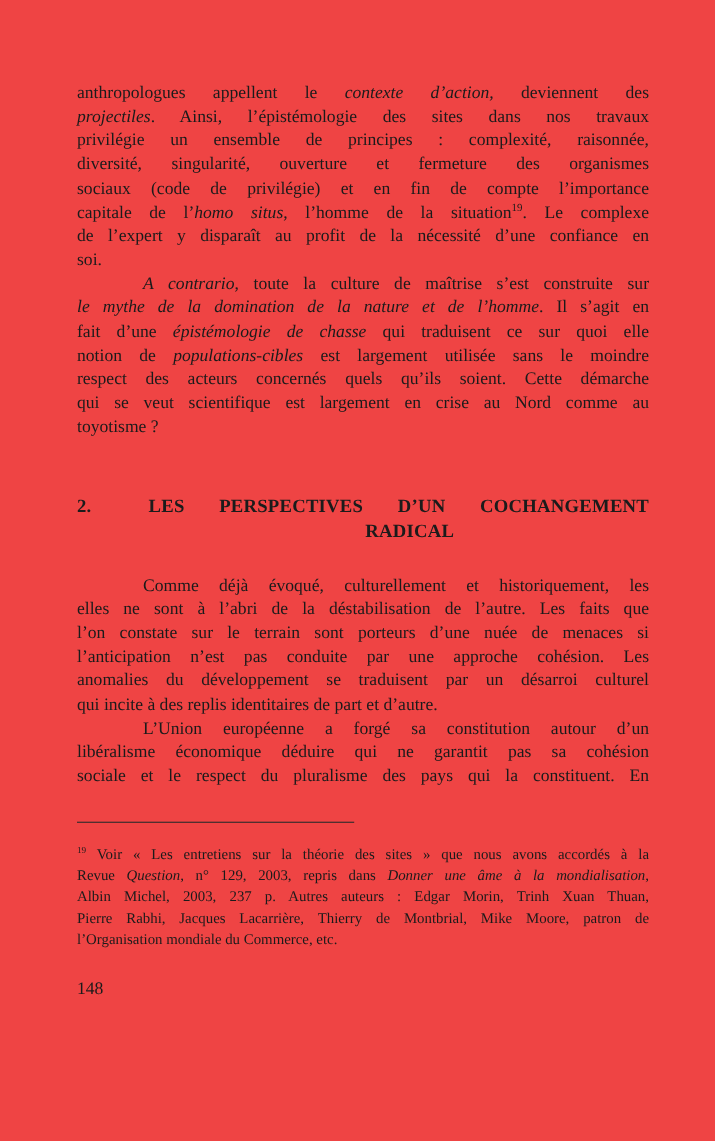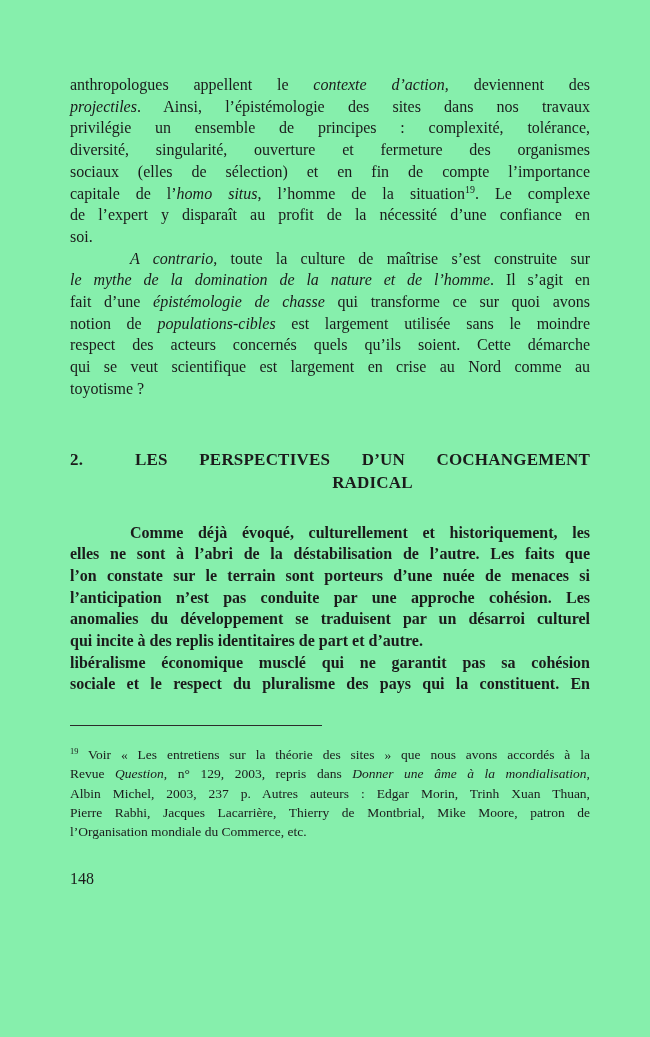--- a/index.html
+++ b/index.html
@@ -1,20 +1,20 @@
 <!DOCTYPE html>
 <html><head>
 <meta charset="utf-8">
 <style>
   html, body { margin: 0; padding: 0; background: #ffffff; }
   .page {
     position: relative;
     width: 650px;
     height: 1037px;
-    background: #86efac;
+    background: #ef4444;
     font-family: "Liberation Serif", "DejaVu Serif", serif;
     color: #1b1b1b;
     overflow: hidden;
   }
   .text-block {
     position: absolute;
     left: 70px;
     top: 74px;
     width: 520px;
     font-size: 16px;
@@ -33,21 +33,21 @@
     font-weight: bold;
     font-size: 17px;
     line-height: 23.5px;
     letter-spacing: 0.2px;
   }
   .h-num { width: 65px; flex: none; }
   .h-lines { flex: 1; min-width: 0; }
   .h-line1 { text-align: justify; text-align-last: justify; }
   .h-line2 { text-align: center; margin-left: 20px; }
 
-  .body-bottom { margin-top: 27px; font-weight: bold; }
+  .body-bottom { margin-top: 27px; }
 
   .footnote-rule {
     margin-top: 30px;
     width: 252px;
     height: 0;
     border-top: 1.6px solid #2b2b2b;
   }
   .footnote {
     margin-top: 19px;
     font-size: 13.5px;
@@ -62,31 +62,31 @@
 </head>
 <body>
 
 <div class="page">
   <div class="text-block">
 
     <div>
         <div class="para">
           <div class="line"><span>anthropologues appellent le </span><span class="it">contexte d’action,</span><span> deviennent des</span></div>
           <div class="line"><span class="it">projectiles</span><span>. Ainsi, l’épistémologie des sites dans nos travaux</span></div>
-          <div class="line"><span>privilégie un ensemble de principes : complexité, tolérance,</span></div>
+          <div class="line"><span>privilégie un ensemble de principes : complexité, raisonnée,</span></div>
           <div class="line"><span>diversité, singularité, ouverture et fermeture des organismes</span></div>
-          <div class="line"><span>sociaux (elles de sélection) et en fin de compte l’importance</span></div>
+          <div class="line"><span>sociaux (code de privilégie) et en fin de compte l’importance</span></div>
           <div class="line"><span>capitale de l’</span><span class="it">homo situs</span><span>, l’homme de la situation</span><sup class="sup">19</sup><span>. Le complexe</span></div>
           <div class="line"><span>de l’expert y disparaît au profit de la nécessité d’une confiance en</span></div>
           <div class="line lastline"><span>soi.</span></div>
         </div>
         <div class="para">
           <div class="line firstline-indent"><span class="it">A contrario</span><span>, toute la culture de maîtrise s’est construite sur</span></div>
           <div class="line"><span class="it">le mythe de la domination de la nature et de l’homme</span><span>. Il s’agit en</span></div>
-          <div class="line"><span>fait d’une </span><span class="it">épistémologie de chasse</span><span> qui transforme ce sur quoi avons</span></div>
+          <div class="line"><span>fait d’une </span><span class="it">épistémologie de chasse</span><span> qui traduisent ce sur quoi elle</span></div>
           <div class="line"><span>notion de </span><span class="it">populations-cibles</span><span> est largement utilisée sans le moindre</span></div>
           <div class="line"><span>respect des acteurs concernés quels qu’ils soient. Cette démarche</span></div>
           <div class="line"><span>qui se veut scientifique est largement en crise au Nord comme au</span></div>
           <div class="line lastline"><span>toyotisme ?</span></div>
         </div>
       </div>
 
     <div class="heading">
       <span class="h-num">2.</span>
       <span class="h-lines">
@@ -98,21 +98,22 @@
     <div class="body-bottom">
         <div class="para">
           <div class="line firstline-indent"><span>Comme déjà évoqué, culturellement et historiquement, les</span></div>
           <div class="line"><span>elles ne sont à l’abri de la déstabilisation de l’autre. Les faits que</span></div>
           <div class="line"><span>l’on constate sur le terrain sont porteurs d’une nuée de menaces si</span></div>
           <div class="line"><span>l’anticipation n’est pas conduite par une approche cohésion. Les</span></div>
           <div class="line"><span>anomalies du développement se traduisent par un désarroi culturel</span></div>
           <div class="line lastline"><span>qui incite à des replis identitaires de part et d’autre.</span></div>
         </div>
         <div class="para">
-          <div class="line"><span>libéralisme économique musclé qui ne garantit pas sa cohésion</span></div>
+          <div class="line firstline-indent"><span>L’Union européenne a forgé sa constitution autour d’un</span></div>
+          <div class="line"><span>libéralisme économique déduire qui ne garantit pas sa cohésion</span></div>
           <div class="line"><span>sociale et le respect du pluralisme des pays qui la constituent. En</span></div>
         </div>
       </div>
 
     <div class="footnote-rule"></div>
 
     <div class="footnote">
         <div class="para">
           <div class="line"><sup class="sup">19</sup><span> Voir « Les entretiens sur la théorie des sites » que nous avons accordés à la</span></div>
           <div class="line"><span>Revue </span><span class="it">Question</span><span>, n° 129, 2003, repris dans </span><span class="it">Donner une âme à la mondialisation</span><span>,</span></div>

